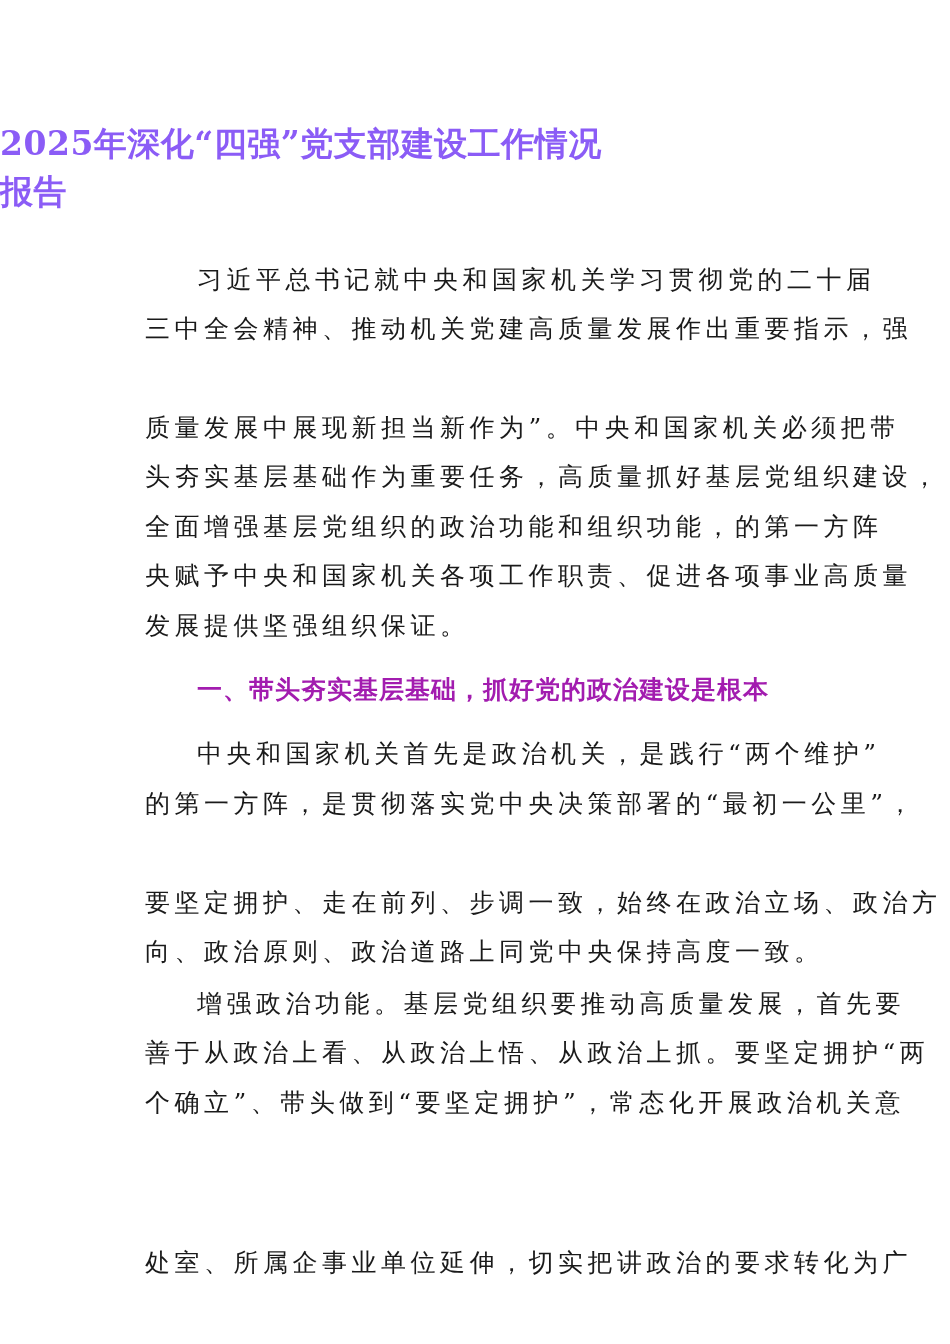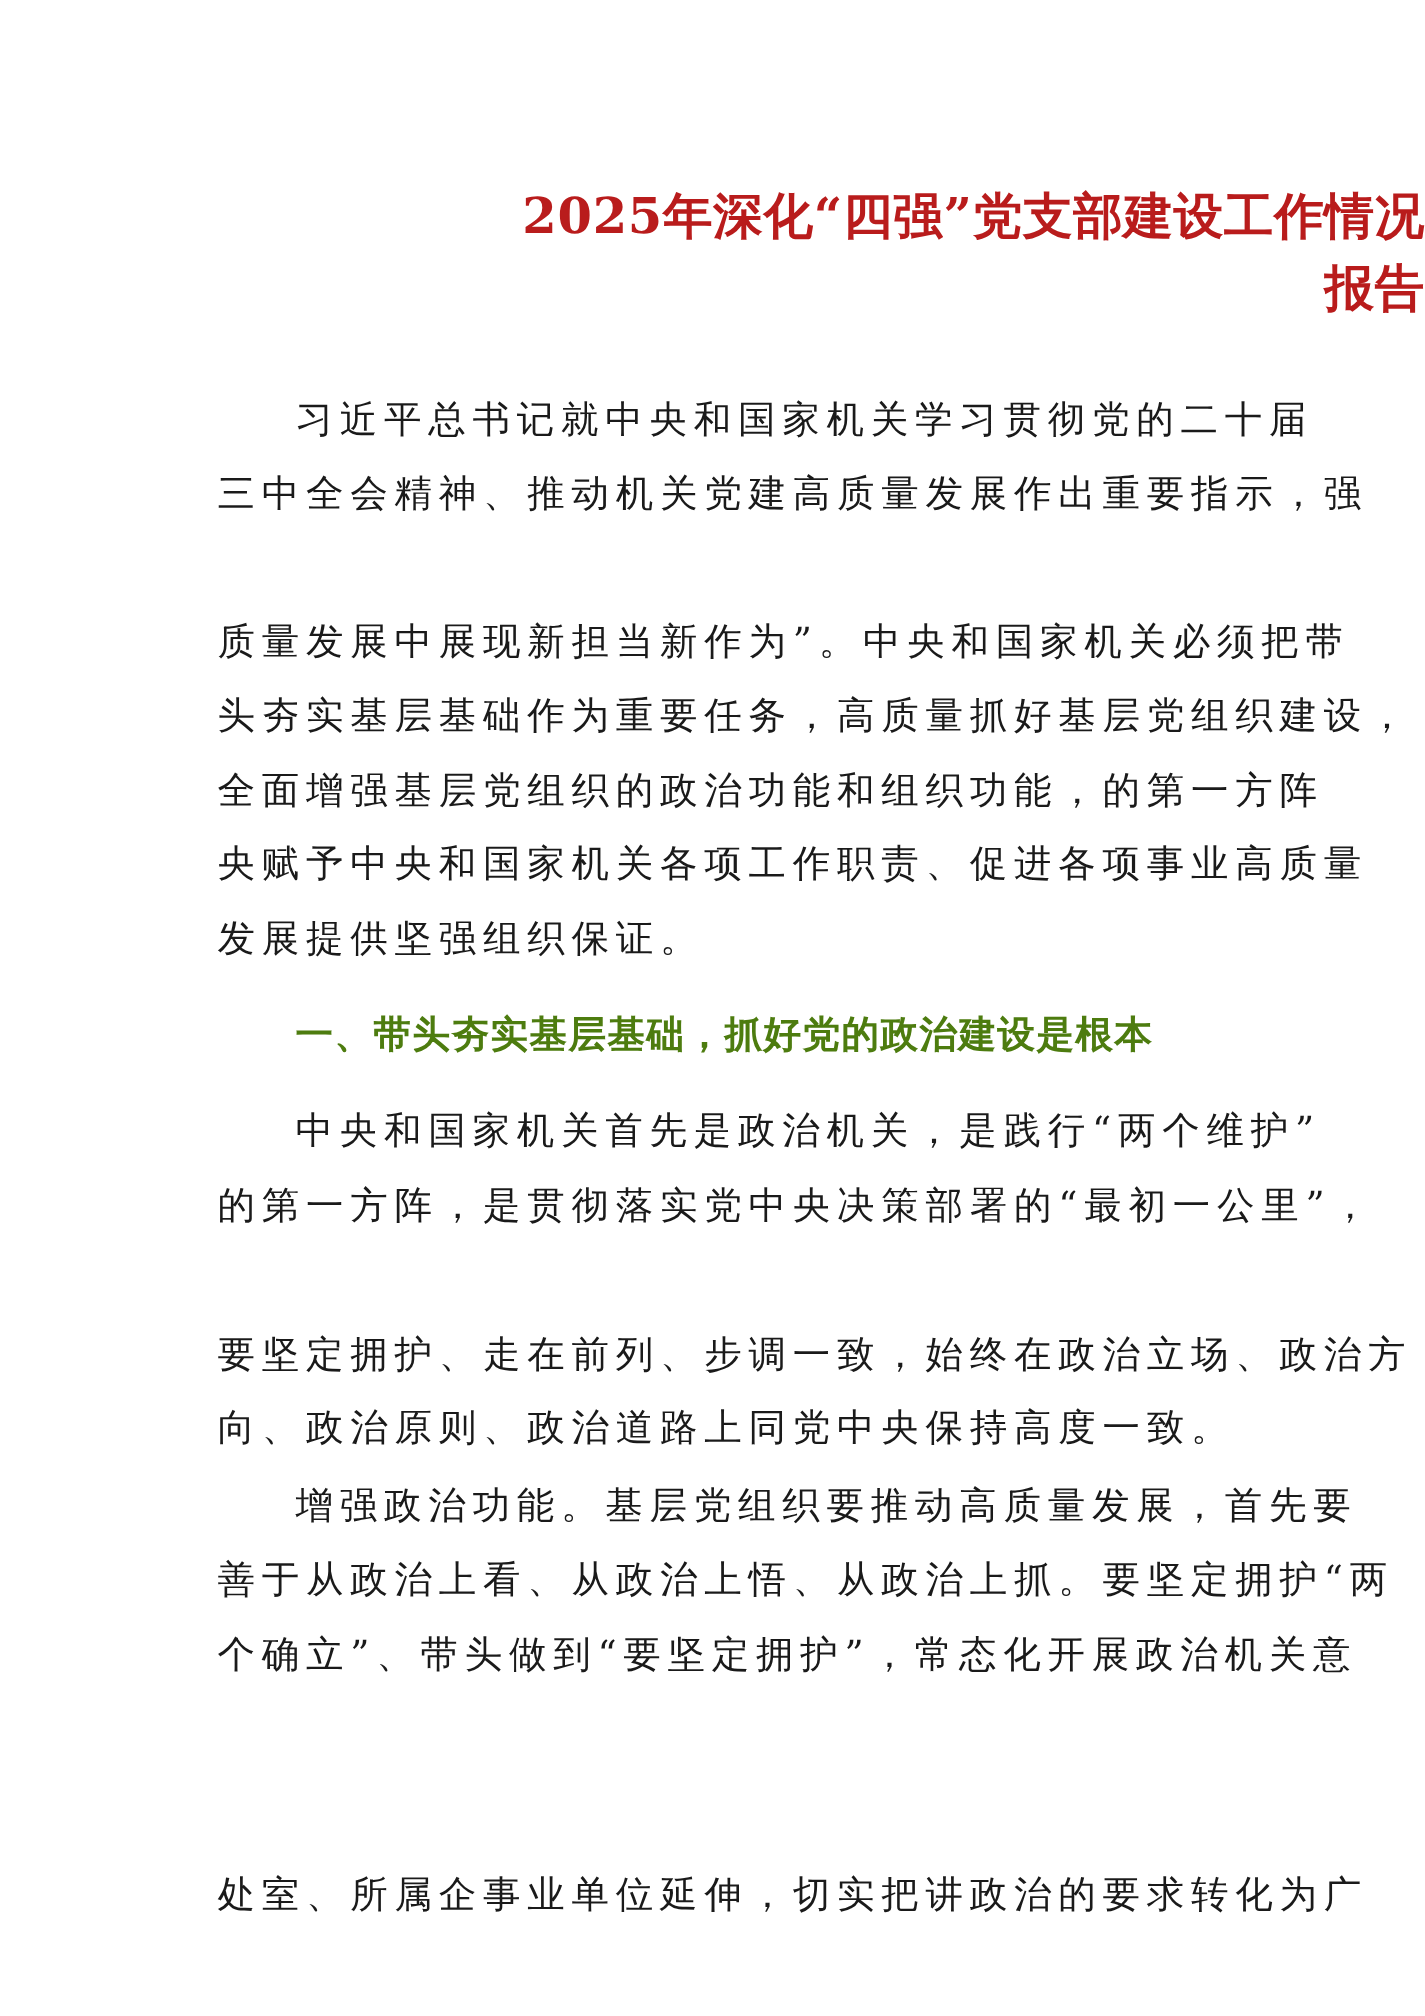--- a/index.html
+++ b/index.html
@@ -18,27 +18,27 @@
       position: absolute;
       left: 0; top: 0;
       width: 950px;
       height: 1344px;
       background: #ffffff;
     }
     .title-line {
       position: absolute;
       left: 0;
       width: 950px;
-      text-align: right;
+      text-align: left;
       font-family: "DejaVu Serif", "Liberation Serif", serif;
       font-weight: bold;
       font-size: 33px;
       line-height: 40px;
       letter-spacing: 0.5px;
-      color: #b91c1c;
+      color: #8b5cf6;
       white-space: nowrap;
     }
     .line {
       position: absolute;
       left: 145px;
       width: 660px;
       font-family: "DejaVu Serif", "Liberation Serif", serif;
       font-size: 25px;
       line-height: 32px;
       letter-spacing: 4.5px;
@@ -51,26 +51,26 @@
     .line.indent {
       left: 197px;
       width: 608px;
     }
     .line.last {
       text-align-last: left;
     }
     .heading-line {
       position: absolute;
       left: 197px;
-      font-family: Liberation Sans, sans-serif;
+      font-family: Liberation Serif, serif;
       font-weight: bold;
       font-size: 25px;
       line-height: 32px;
       letter-spacing: 1px;
-      color: #4d7c0f;
+      color: #a21caf;
       white-space: nowrap;
     }
   </style>
 </head>
 <body>
 
 <div class="page">
 
   <div class="title-line" style="top:124px;">2025年深化“四强”党支部建设工作情况</div>
   <div class="title-line" style="top:172px;">报告</div>

